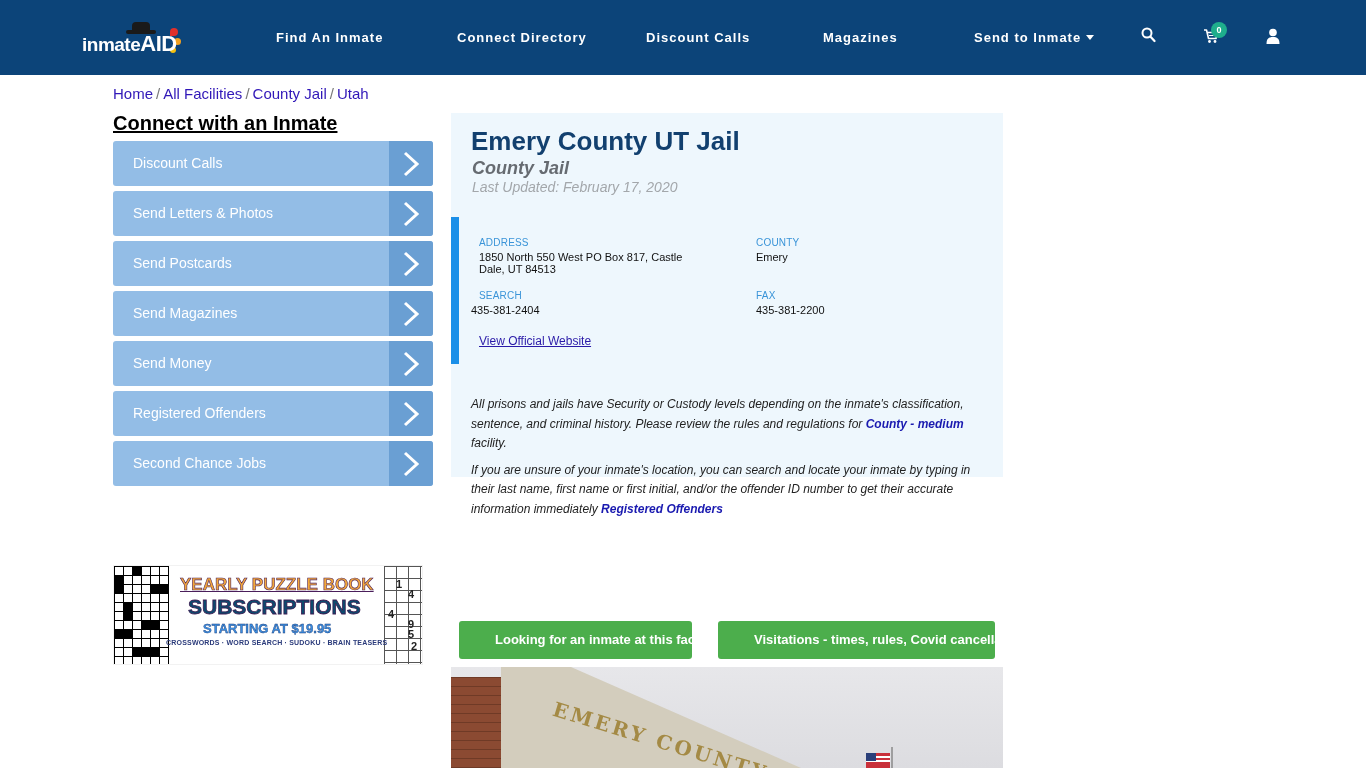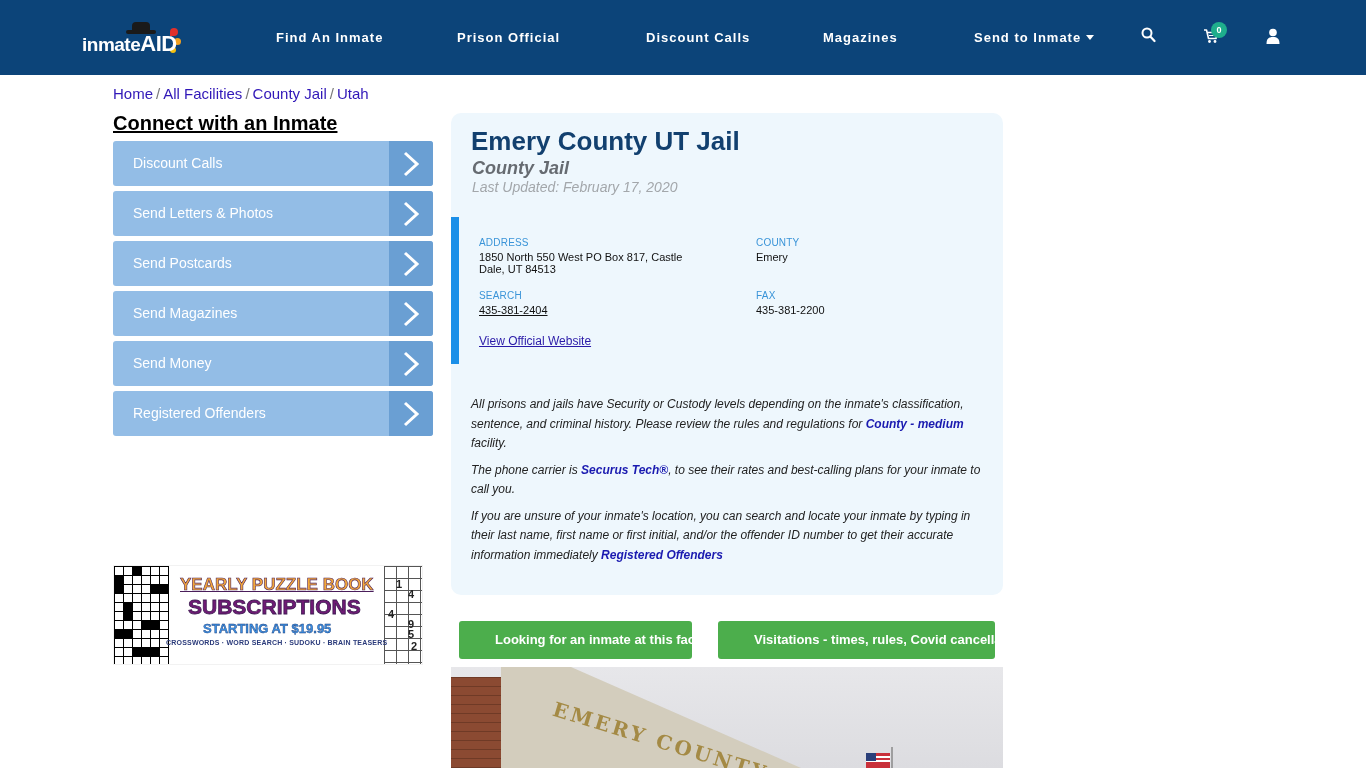--- a/index.html
+++ b/index.html
@@ -36,26 +36,26 @@
   
   .ad { position: absolute; left: 113px; top: 565px; width: 310px; height: 100px; background: #ffffff; overflow: hidden; border: 1px solid #f2f2f2; }
   .ad-grid-left { position: absolute; left: 0; top: 0; width: 55px; height: 100px;
     background-image: linear-gradient(#000 1px, transparent 1px), linear-gradient(90deg, #000 1px, transparent 1px);
     background-size: 9px 9px; }
   .ad-block { position: absolute; background: #000; }
   .ad-grid-right { position: absolute; right: 0; top: 0; width: 38px; height: 100px;
     background-image: linear-gradient(#555 1px, transparent 1px), linear-gradient(90deg, #555 1px, transparent 1px);
     background-size: 12px 12px; }
   .ad-line1 { position: absolute; left: 66px; top: 9px; font-size: 17px; font-weight: bold; color: #f3a83b; letter-spacing: 0px; white-space: nowrap; text-decoration: underline; -webkit-text-stroke: 0.6px #4a1e5a; }
-  .ad-line2 { position: absolute; left: 74px; top: 29px; font-size: 21px; font-weight: bold; color: #701a75; white-space: nowrap; -webkit-text-stroke: 0.8px #3b1a50; }
+  .ad-line2 { position: absolute; left: 74px; top: 29px; font-size: 21px; font-weight: bold; color: #0c4a6e; white-space: nowrap; -webkit-text-stroke: 0.8px #3b1a50; }
   .ad-line3 { position: absolute; left: 89px; top: 55px; font-size: 13px; font-weight: bold; color: #3a8ee0; white-space: nowrap; -webkit-text-stroke: 0.4px #1c3c7a; }
   .ad-line4 { position: absolute; left: 52px; top: 73px; font-size: 7px; font-weight: bold; color: #2a3a7a; white-space: nowrap; letter-spacing: 0.2px; }
 
   
-  .main-card { position: absolute; left: 451px; top: 113px; width: 552px; height: 482px; background: #eef7fd; border-radius: 10px; }
+  .main-card { position: absolute; left: 451px; top: 113px; width: 552px; height: 364px; background: #eef7fd; }
   .title { position: absolute; left: 20px; top: 13px; font-size: 26px; font-weight: bold; color: #12406f; white-space: nowrap; }
   .subtitle { position: absolute; left: 21px; top: 45px; font-size: 18px; font-weight: bold; font-style: italic; color: #666b71; white-space: nowrap; }
   .updated { position: absolute; left: 21px; top: 66px; font-size: 14px; font-style: italic; color: #a3a7ab; white-space: nowrap; }
   .info-box { position: absolute; left: 0; top: 104px; width: 552px; height: 147px; border-left: 8px solid #1b8fe8; }
   .info-label { position: absolute; font-size: 10px; color: #3a94d8; letter-spacing: 0.2px; }
   .info-value { position: absolute; font-size: 11px; color: #111; line-height: 12px; }
   .official-link { position: absolute; left: 20px; top: 117px; font-size: 12px; color: #2a1aa8; text-decoration: underline; cursor: pointer; white-space: nowrap; }
   .desc { position: absolute; left: 20px; top: 282px; width: 520px; font-size: 12px; font-style: italic; color: #222; line-height: 19.5px; }
   .desc p { margin-bottom: 7px; }
   .desc a { color: #1a1ab0; font-weight: bold; text-decoration: none; cursor: pointer; }
@@ -78,21 +78,21 @@
   <div class="logo">
     <span class="logo-hat-brim"></span>
     <span class="logo-hat"></span>
     <span class="logo-leaf1"></span>
     <span class="logo-leaf2"></span>
     <span class="logo-leaf3"></span>
     <span class="logo-text"><span>inmate</span><span class="logo-aid">AID</span></span>
   </div>
 
   <span class="nav-item" style="left:270px;">Find An Inmate</span>
-  <span class="nav-item" style="left:451px;">Prison Official</span>
+  <span class="nav-item" style="left:451px;">Connect Directory</span>
   <span class="nav-item" style="left:640px;">Discount Calls</span>
   <span class="nav-item" style="left:817px;">Magazines</span>
   <span class="nav-item" style="left:968px;"><span>Send to Inmate</span><span class="caret"></span></span>
 
   <span class="nav-icon" style="left:1141px;">
     <svg width="15" height="16" viewBox="0 0 15 16">
         <circle cx="6" cy="6" r="4.5" stroke="#fff" stroke-width="2" fill="none"></circle>
         <line x1="9.3" y1="9.5" x2="13.5" y2="14" stroke="#fff" stroke-width="2.2" stroke-linecap="round"></line>
       </svg>
   </span>
@@ -160,20 +160,28 @@
       </span>
   </div>
   <div class="side-item">
     <span class="label">Registered Offenders</span>
     <span class="arrow-box">
         <svg width="20" height="26" viewBox="0 0 20 26">
           <polyline points="4,2 16,13 4,24" stroke="#fff" stroke-width="3" fill="none"></polyline>
         </svg>
       </span>
   </div>
+  <div class="side-item">
+    <span class="label">Second Chance Jobs</span>
+    <span class="arrow-box">
+        <svg width="20" height="26" viewBox="0 0 20 26">
+          <polyline points="4,2 16,13 4,24" stroke="#fff" stroke-width="3" fill="none"></polyline>
+        </svg>
+      </span>
+  </div>
 </div>
 
 <div class="ad">
   <div class="ad-grid-left"></div>
   <div class="ad-block" style="left:0;top:9px;width:9px;height:18px;"></div>
   <div class="ad-block" style="left:18px;top:0;width:9px;height:9px;"></div>
   <div class="ad-block" style="left:36px;top:18px;width:18px;height:9px;"></div>
   <div class="ad-block" style="left:9px;top:36px;width:9px;height:18px;"></div>
   <div class="ad-block" style="left:27px;top:54px;width:18px;height:9px;"></div>
   <div class="ad-block" style="left:0;top:63px;width:18px;height:9px;"></div>
@@ -198,31 +206,30 @@
 
   <div class="info-box">
     <span class="info-label" style="left:20px; top:20px;">ADDRESS</span>
     <span class="info-value" style="left:20px; top:34px;">1850 North 550 West PO Box 817, Castle</span>
     <span class="info-value" style="left:20px; top:46px;">Dale, UT 84513</span>
 
     <span class="info-label" style="left:297px; top:20px;">COUNTY</span>
     <span class="info-value" style="left:297px; top:34px;">Emery</span>
 
     <span class="info-label" style="left:20px; top:73px;">SEARCH</span>
-    <span class="info-value" style="left:20px; top:87px;text-decoration:underline;">435-381-2404</span>
+    <span class="info-value" style="left:12px; top:87px;">435-381-2404</span>
 
     <span class="info-label" style="left:297px; top:73px;">FAX</span>
     <span class="info-value" style="left:297px; top:87px;">435-381-2200</span>
 
     <a class="official-link">View Official Website</a>
   </div>
 
   <div class="desc">
     <p><span>All prisons and jails have Security or Custody levels depending on the inmate's classification, sentence, and criminal history. Please review the rules and regulations for </span><a>County - medium</a><span> facility.</span></p>
-    <p><span>The phone carrier is </span><a>Securus Tech®</a><span>, to see their rates and best-calling plans for your inmate to call you.</span></p>
     <p><span>If you are unsure of your inmate's location, you can search and locate your inmate by typing in their last name, first name or first initial, and/or the offender ID number to get their accurate information immediately </span><a>Registered Offenders</a></p>
   </div>
 </div>
 
 <div class="btn-green" style="left:459px; width:233px;">Looking for an inmate at this facility?</div>
 <div class="btn-green" style="left:718px; width:277px;">Visitations - times, rules, Covid cancellations</div>
 
 <div class="photo">
   <div class="brick"></div>
   <div class="concrete-top"></div>

